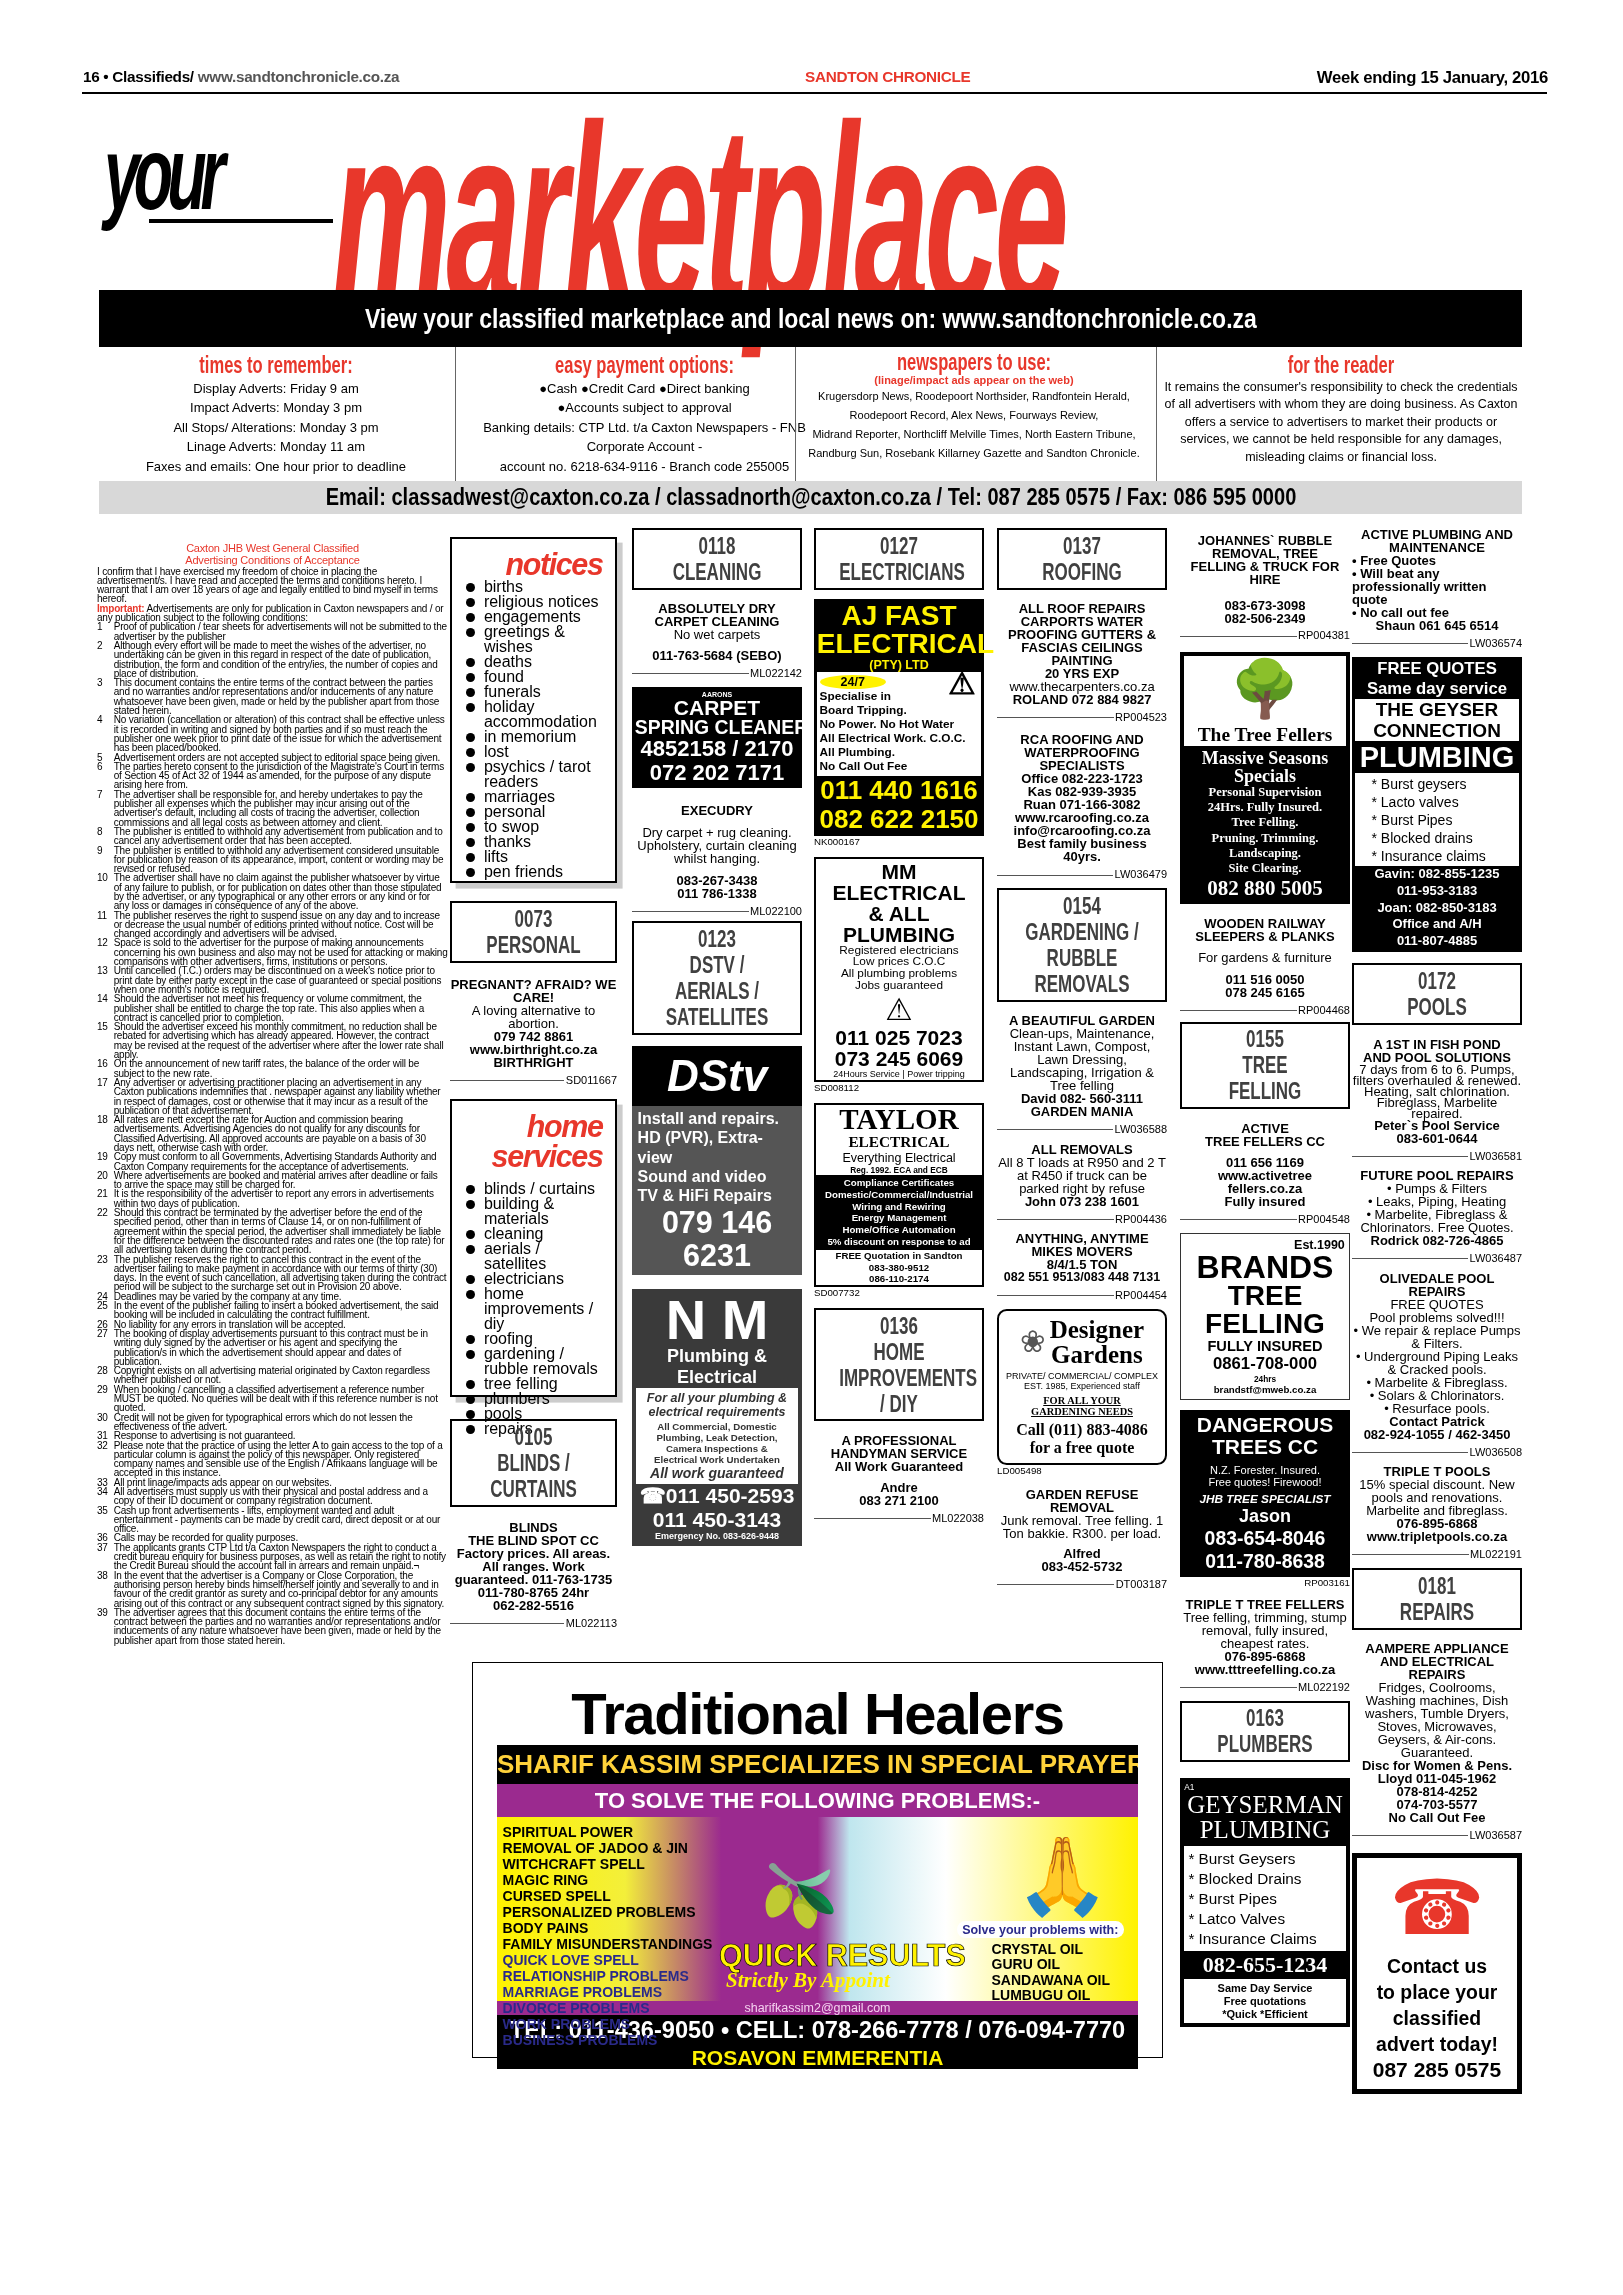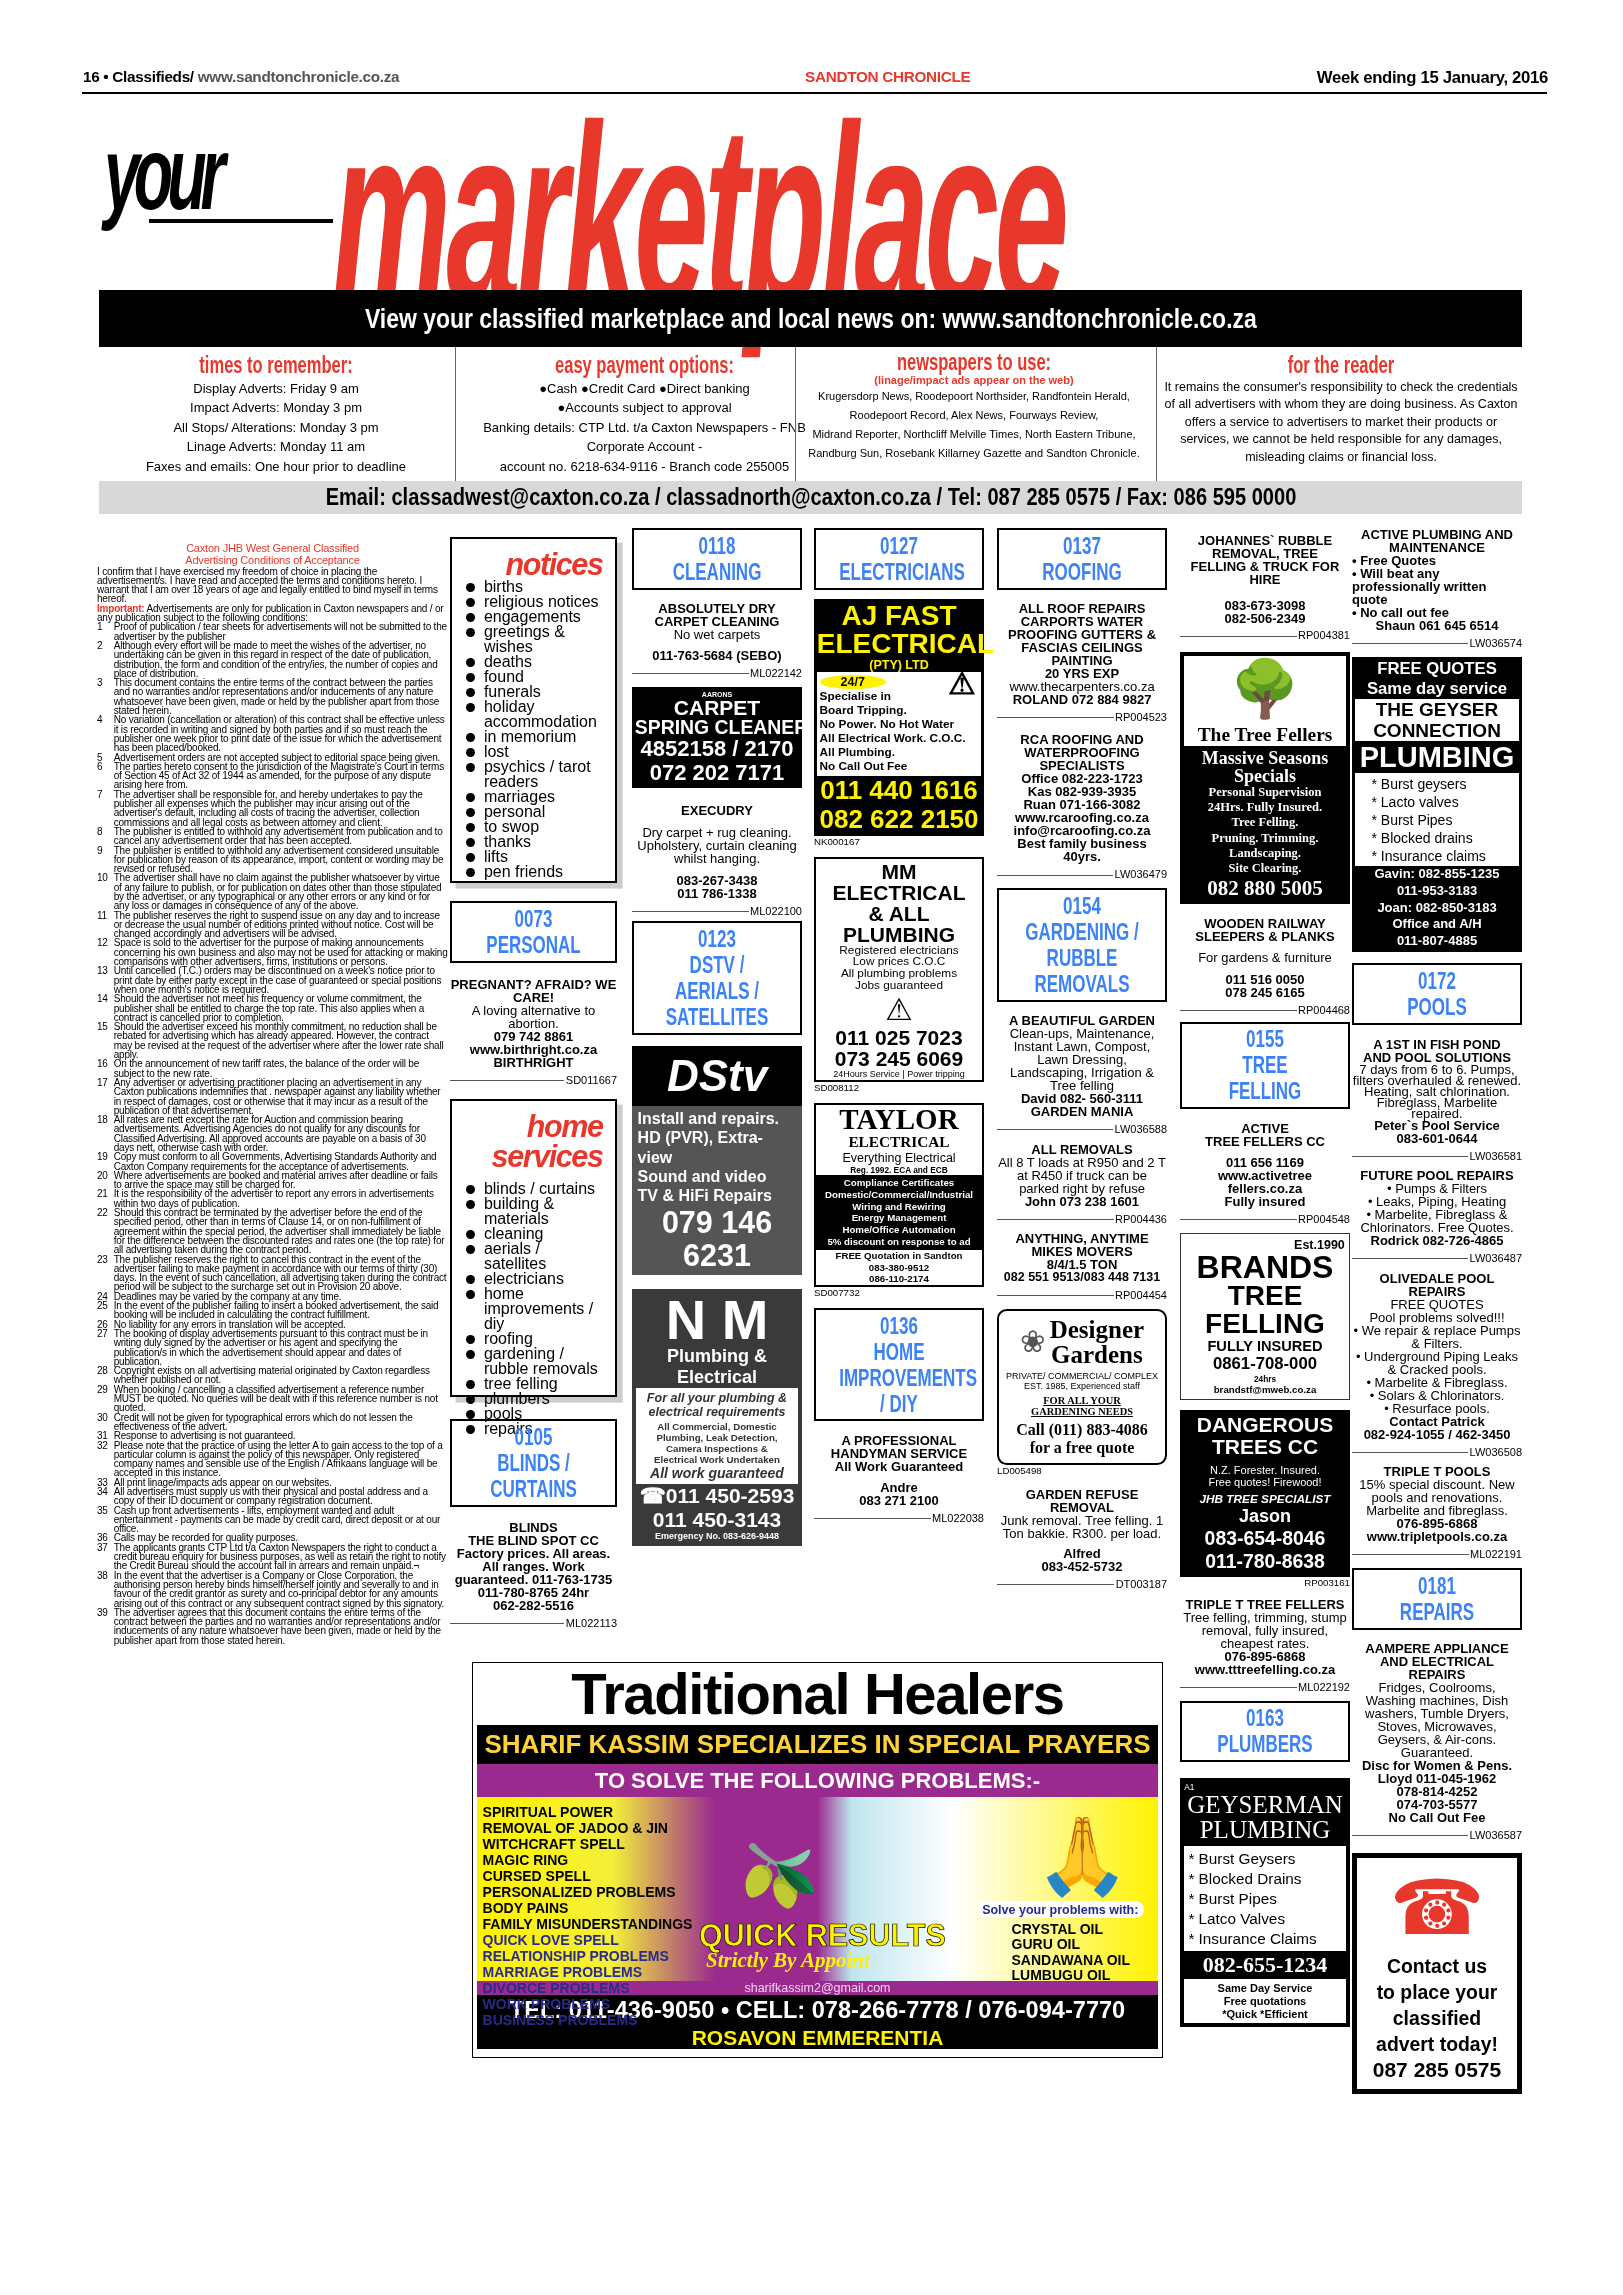--- a/index.html
+++ b/index.html
@@ -21,21 +21,21 @@
 .info p{font-size:13px;line-height:19.4px}
 .vdiv{top:347px;width:1.4px;height:135px;background:#666}
 .emailbar{left:99px;top:481px;width:1423px;height:33px;background:#d8d8d8;display:flex;align-items:center;justify-content:center;font-size:23.6px;font-weight:bold}
 .emailbar span{transform:scaleX(0.85);display:inline-block;white-space:nowrap}
 .terms{left:97px;top:543px;width:351px;font-size:10px;line-height:9.3px;letter-spacing:-0.2px}
 .terms .t-title{color:#e8372b;text-align:center;font-size:11px;line-height:11.8px}
 .terms .imp{color:#e8372b;font-weight:bold}
 .terms ol{list-style:none}
 .terms li{display:flex}
 .terms li .n{width:16.7px;flex:none}
-.catbox{border:2.8px solid #000;text-align:center;color:#3b82f6;font-weight:bold;font-size:23.6px;line-height:26px;padding:2.8px 0}
+.catbox{border:2.8px solid #000;text-align:center;color:#404040;font-weight:bold;font-size:23.6px;line-height:26px;padding:2.8px 0}
 .catbox span{display:block;transform:scaleX(0.72)}
 .ad{text-align:center;font-size:13px;line-height:13px}
 .ad b{font-weight:bold}
 .ad .body{text-align:center;font-weight:normal}
 .ref{border-bottom:1px solid #555;text-align:right;font-size:11px;line-height:9.7px;margin-top:1.4px}
 .ref span{background:#fff;position:relative;top:5.6px;padding-left:1.4px}
 .listbox{border:2.8px solid #000;box-shadow:5.6px 5.6px 0 #ccc;padding:9.7px 12.5px;font-size:16px;line-height:15px}
 .listbox h2{font-size:30.5px;font-style:italic;font-weight:bold;color:#e8372b;text-align:right;line-height:30.5px;letter-spacing:-1.4px}
 .listbox ul{list-style:none}
 .listbox li{padding-left:19.4px;position:relative}
@@ -725,21 +725,21 @@
   <div style="margin-top:16.7px;border:5.6px solid #000;text-align:center;padding:5.6px">
     <div style="font-size:76px;line-height:90px;color:#e8372b">☎</div>
     <div style="font-size:19.4px;font-weight:bold;line-height:26px">Contact us</div>
     <div style="font-size:19.4px;font-weight:bold;line-height:26px">to place your</div>
     <div style="font-size:19.4px;font-weight:bold;line-height:26px">classified</div>
     <div style="font-size:19.4px;font-weight:bold;line-height:26px">advert today!</div>
     <div style="font-size:21px;font-weight:bold;line-height:26px">087 285 0575</div>
   </div>
 </div>
 
-<div class="abs" style="left:472px;top:1662px;width:691px;height:396px;border:1.4px solid #000;padding:4px">
+<div class="abs" style="left:472px;top:1662px;width:691px;height:396px;border:1.4px solid #000;padding:24px">
   <div style="font-size:58px;font-weight:bold;line-height:54px;text-align:center;letter-spacing:-1.4px">Traditional Healers</div>
   <div style="background:#000;color:#ffd23a;font-size:26px;font-weight:bold;text-align:center;line-height:39px;margin-top:4.2px;white-space:nowrap;overflow:hidden">SHARIF KASSIM SPECIALIZES IN SPECIAL PRAYERS</div>
   <div style="background:#9b2a8f;color:#fff;font-size:22px;font-weight:bold;text-align:center;line-height:33px;white-space:nowrap">TO SOLVE THE FOLLOWING PROBLEMS:-</div>
   <div style="position:relative;height:184px;background:linear-gradient(90deg,#fff200 0%,#f3ef3a 20%,#9b2a8f 35%,#9b2a8f 50%,#bfe6ee 55%,#ffffff 70%,#fff200 100%)">
     <ul id="healer-problems" style="list-style:none;position:absolute;left:5.6px;top:7px;font-size:14px;line-height:16px;font-weight:bold">
         <li>SPIRITUAL POWER</li>
         <li>REMOVAL OF JADOO &amp; JIN</li>
         <li>WITCHCRAFT SPELL</li>
         <li>MAGIC RING</li>
         <li>CURSED SPELL</li>

